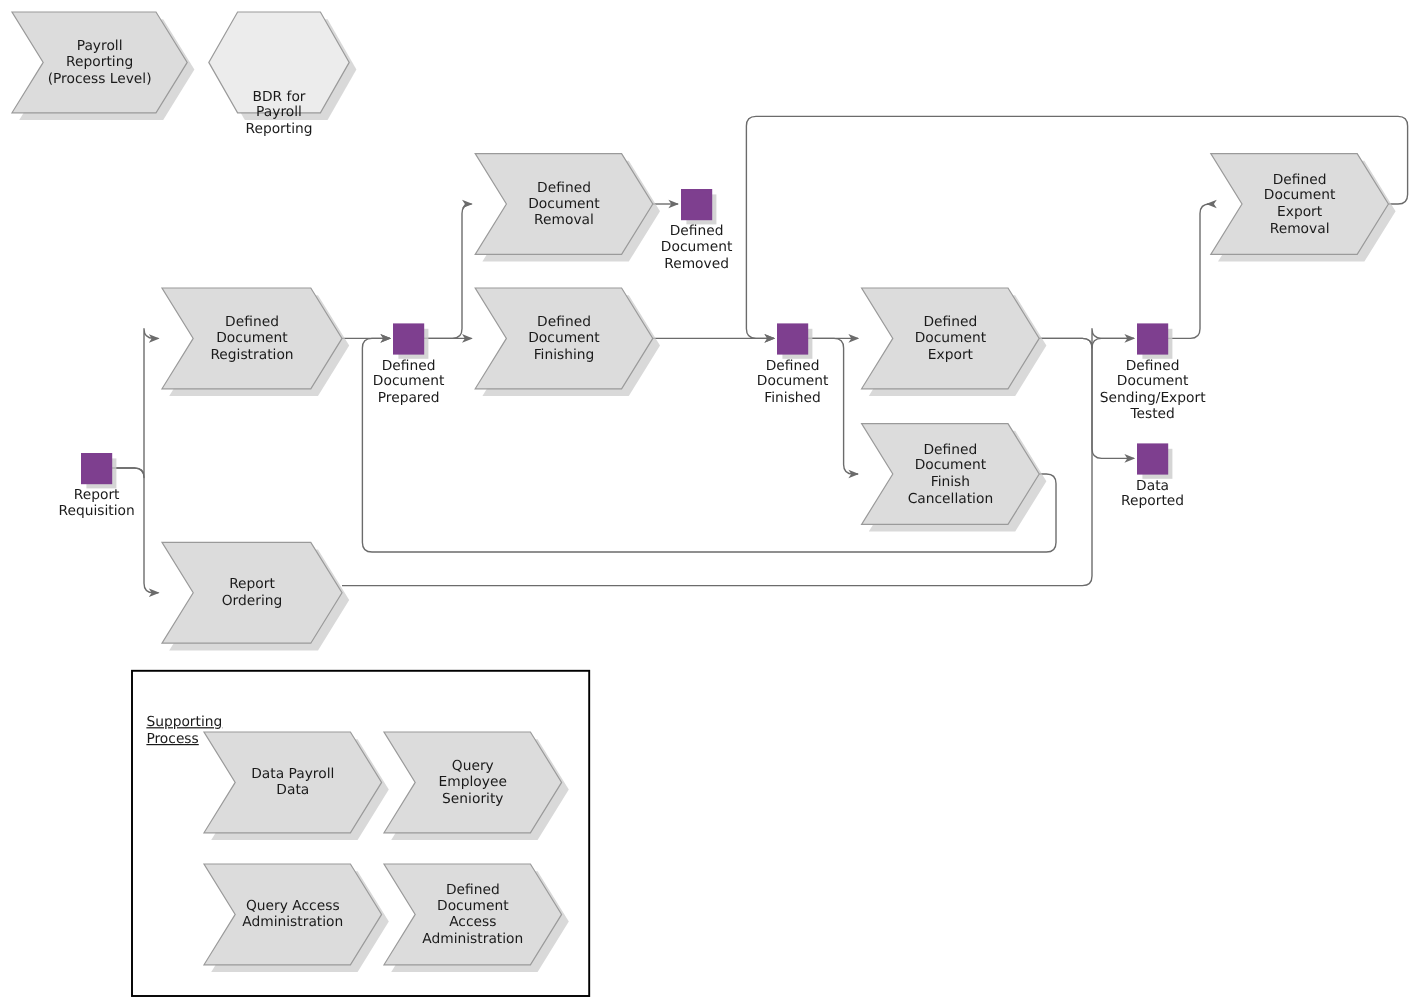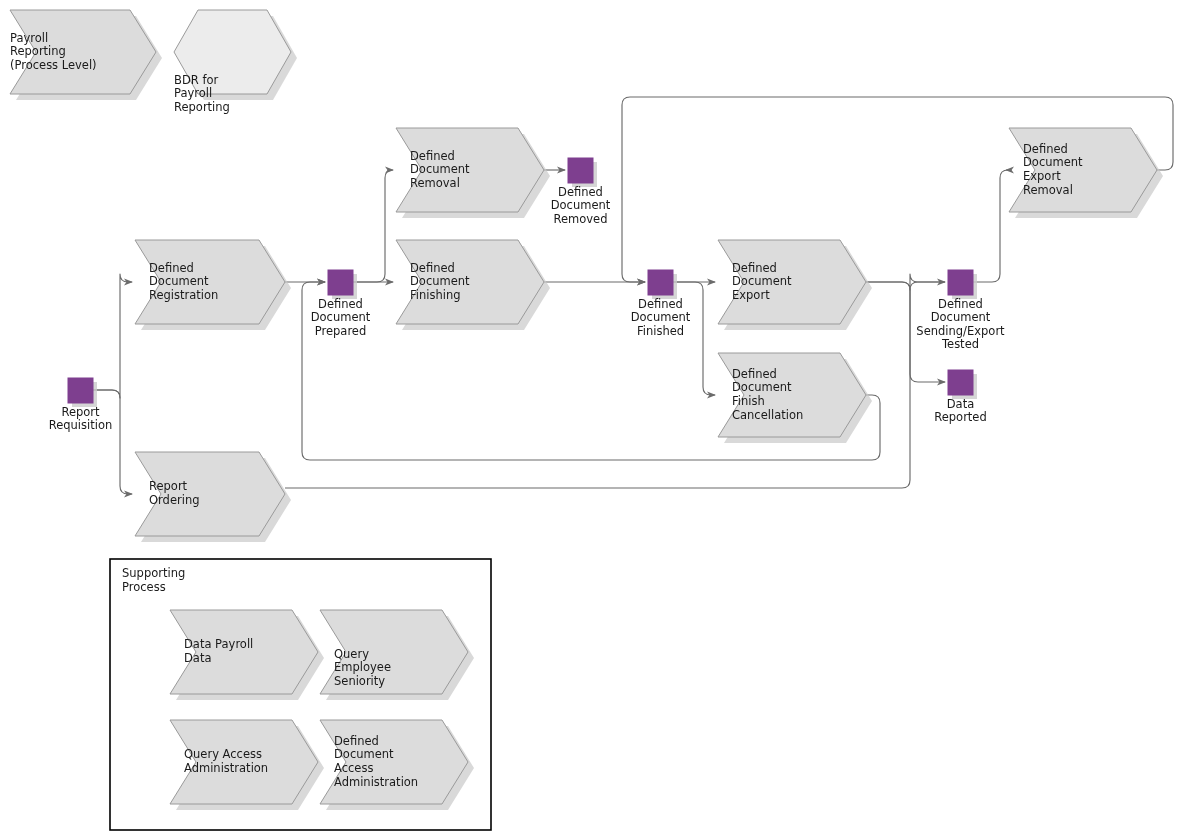--- a/index.html
+++ b/index.html
@@ -24,21 +24,21 @@
     top: 0;
     width: 1181px;
     height: 840px;
     pointer-events: none;
   }
   svg.layer.edges { z-index: 1; }
   svg.layer.nodes { z-index: 2; }
   .node-label {
     position: absolute;
     z-index: 3;
-    text-align: left;
+    text-align: center;
     color: #1a1a1a;
     font-size: 11.5px;
     line-height: 13.6px;
     white-space: pre-line;
     pointer-events: none;
   }
   .state-label {
     position: absolute;
     z-index: 3;
     text-align: center;
@@ -132,21 +132,21 @@
         <rect x="652" y="274" width="25" height="25" fill="#cbcbcb" opacity="0.8"></rect>
         <rect x="648" y="270" width="25" height="25" fill="#7e3f8f" stroke="#7e3f8f" stroke-width="1" style="pointer-events: auto; cursor: pointer;"></rect>
         <rect x="952" y="274" width="25" height="25" fill="#cbcbcb" opacity="0.8"></rect>
         <rect x="948" y="270" width="25" height="25" fill="#7e3f8f" stroke="#7e3f8f" stroke-width="1" style="pointer-events: auto; cursor: pointer;"></rect>
         <rect x="952" y="374" width="25" height="25" fill="#cbcbcb" opacity="0.8"></rect>
         <rect x="948" y="370" width="25" height="25" fill="#7e3f8f" stroke="#7e3f8f" stroke-width="1" style="pointer-events: auto; cursor: pointer;"></rect>
       </g>
   </svg>
 
   <div id="labels-layer">
-      <div class="group-label" style="left: 122px; top: 566px; width: 58px;">Supporting
+      <div class="group-label" style="left: 122px; top: 594px; width: 58px; text-decoration: underline;">Supporting
 Process</div>
       <div class="node-label" style="left: 10px; top: 31.6px; width: 146px;">Payroll
 Reporting
 (Process Level)</div>
       <div class="node-label" style="left: 174px; top: 31.6px; width: 117px; margin-top: 42px;">BDR for
 Payroll
 Reporting</div>
       <div class="node-label" style="left: 149px; top: 261.6px; width: 122px;">Defined
 Document
 Registration</div>
@@ -164,21 +164,21 @@
 Finish
 Cancellation</div>
       <div class="node-label" style="left: 1023px; top: 142.8px; width: 120px;">Defined
 Document
 Export
 Removal</div>
       <div class="node-label" style="left: 149px; top: 480.4px; width: 122px;">Report
 Ordering</div>
       <div class="node-label" style="left: 184px; top: 638.4px; width: 120px;">Data Payroll
 Data</div>
-      <div class="node-label" style="left: 334px; top: 631.6px; width: 120px; margin-top: 16px;">Query
+      <div class="node-label" style="left: 334px; top: 631.6px; width: 120px;">Query
 Employee
 Seniority</div>
       <div class="node-label" style="left: 184px; top: 748.4px; width: 120px;">Query Access
 Administration</div>
       <div class="node-label" style="left: 334px; top: 734.8px; width: 120px;">Defined
 Document
 Access
 Administration</div>
       <div class="state-label" style="left: 25.5px; top: 406px; width: 110px;">Report
 Requisition</div>

